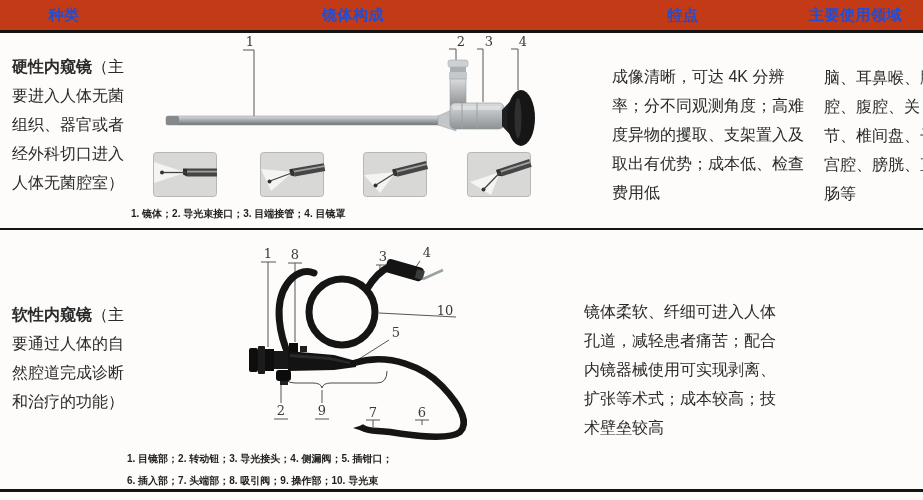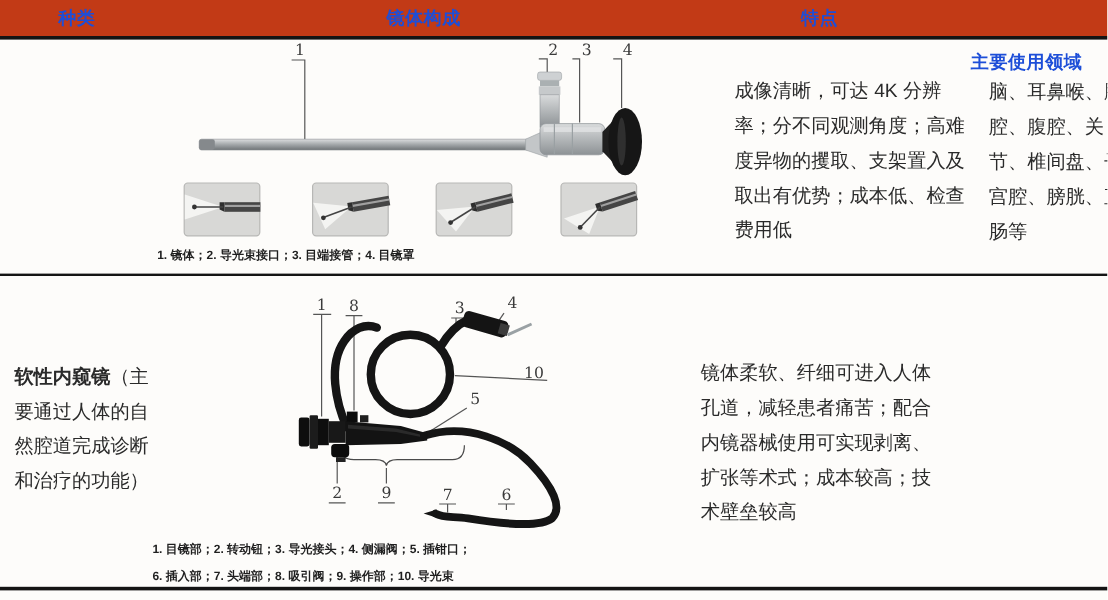--- a/index.html
+++ b/index.html
@@ -4,22 +4,22 @@
 <style>
   html,body{margin:0;padding:0;background:#ffffff;}
   .page{position:relative;width:923px;height:500px;background:#fdfcfa;overflow:hidden;
         font-family:"Liberation Sans","DejaVu Sans",sans-serif;color:#262626;}
   
   .hdr{position:absolute;left:0;top:0;width:923px;height:30px;background:#c23a16;}
   .hdr-cell{position:absolute;top:0;height:30px;display:flex;align-items:center;justify-content:center;
             color:#1d4ed8;font-weight:bold;font-size:15px;letter-spacing:.5px;}
   .hc1{left:0;width:128px;}
   .hc2{left:128px;width:450px;}
-  .hc3{left:578px;width:210px;}
-  .hc4{left:788px;width:135px;margin-top:37px;}
+  .hc3{left:578px;width:210px;text-decoration:underline;}
+  .hc4{left:788px;width:135px;}
   .rule{position:absolute;left:0;width:923px;background:#141414;}
   .rule1{top:30px;height:2.5px;}
   .rule2{top:228px;height:2px;}
   .rule3{top:489px;height:2.5px;}
   .cell{position:absolute;font-size:16px;line-height:29px;color:#2a2a2a;}
   .c-type1{left:12px;top:52px;width:114px;}
   .c-type2{left:12px;top:300px;width:114px;}
   .c-feat1{left:584px;top:62px;width:200px;margin-left:28px;}
   .c-feat2{left:584px;top:297px;width:200px;}
   .c-area1{left:824px;top:63px;width:124px;}
@@ -41,20 +41,21 @@
   <div class="hdr"></div>
   <div class="hdr-cell hc1">种类</div>
   <div class="hdr-cell hc2">镜体构成</div>
   <div class="hdr-cell hc3">特点</div>
   <div class="hdr-cell hc4">主要使用领域</div>
 
   <div class="rule rule1"></div>
   <div class="rule rule2"></div>
   <div class="rule rule3"></div>
 
+  <div class="cell c-type1"><span class="bold">硬性内窥镜</span><span>（主要进入人体无菌组织、器官或者经外科切口进入人体无菌腔室）</span></div>
 
   <svg class="fig fig-rigid" width="450" height="167" viewBox="0 0 450 167">
     <defs>
       <linearGradient id="tg" x1="0" y1="0" x2="0" y2="1">
         <stop offset="0" stop-color="#dcdedf"></stop>
           <stop offset="0.45" stop-color="#a8acae"></stop>
           <stop offset="1" stop-color="#6f7477"></stop>
       </linearGradient>
       <linearGradient id="bg" x1="0" y1="0" x2="0" y2="1">
         <stop offset="0" stop-color="#d9dbdc"></stop>

